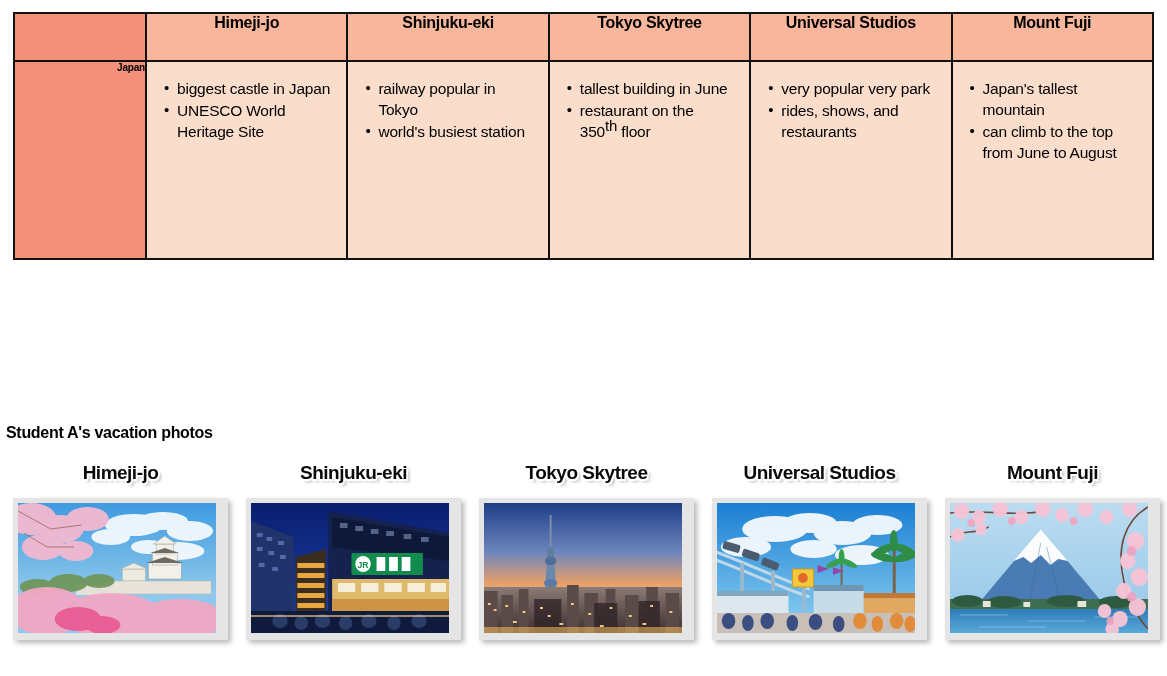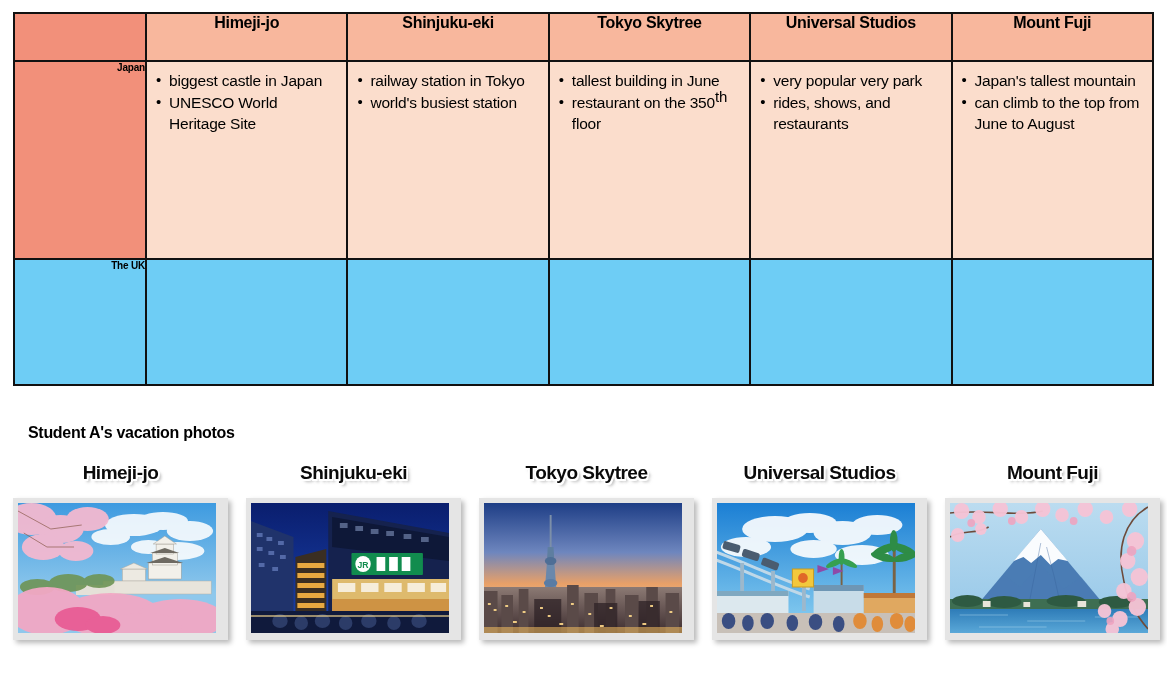--- a/index.html
+++ b/index.html
@@ -58,21 +58,21 @@
     letter-spacing: -0.3px;
   }
 
   .facts-cell {
     background: #FBDDCC;
     height: 196px;
     padding: 10px 6px 8px 8px;
   }
   .facts-list {
     margin: 0;
-    padding: 8px;
+    padding: 16px;
     list-style: none;
   }
   .facts-list li {
     position: relative;
     padding-left: 14px;
     font-size: 15.5px;
     line-height: 21px;
     margin-bottom: 1px;
     letter-spacing: -0.2px;
   }
@@ -90,21 +90,21 @@
   }
 
   .uk-cell {
     background: #6ECDF5;
     height: 124px;
   }
 
   
   .photos-caption {
     position: absolute;
-    left: 28px;
+    left: 6px;
     top: 424px;
     font-size: 16px;
     font-weight: bold;
     letter-spacing: -0.3px;
   }
 
   
   .photo-strip {
     position: absolute;
     left: 13px;
@@ -173,21 +173,21 @@
 
     <td class="facts-cell">
       <ul class="facts-list">
         <li>biggest castle in Japan</li>
         <li>UNESCO World Heritage Site</li>
       </ul>
     </td>
 
     <td class="facts-cell">
       <ul class="facts-list">
-        <li>railway station in Tokyo</li>
+        <li>railway popular in Tokyo</li>
         <li>world's busiest station</li>
       </ul>
     </td>
 
     <td class="facts-cell">
       <ul class="facts-list">
         <li>tallest building in June</li>
         <li><span>restaurant on the 350</span><sup>th</sup><span> floor</span></li>
       </ul>
     </td>
@@ -200,28 +200,20 @@
     </td>
 
     <td class="facts-cell">
       <ul class="facts-list">
         <li>Japan's tallest mountain</li>
         <li>can climb to the top from June to August</li>
       </ul>
     </td>
   </tr>
 
-  <tr>
-    <td class="row-label-cell uk">The UK</td>
-    <td class="uk-cell"></td>
-    <td class="uk-cell"></td>
-    <td class="uk-cell"></td>
-    <td class="uk-cell"></td>
-    <td class="uk-cell"></td>
-  </tr>
 </tbody>
   </table>
 
 <div class="photos-caption">Student A's vacation photos</div>
 
 <div class="photo-strip">
 
   <div class="photo-item">
     <div class="photo-title">Himeji-jo</div>
     <div class="photo-frame">

